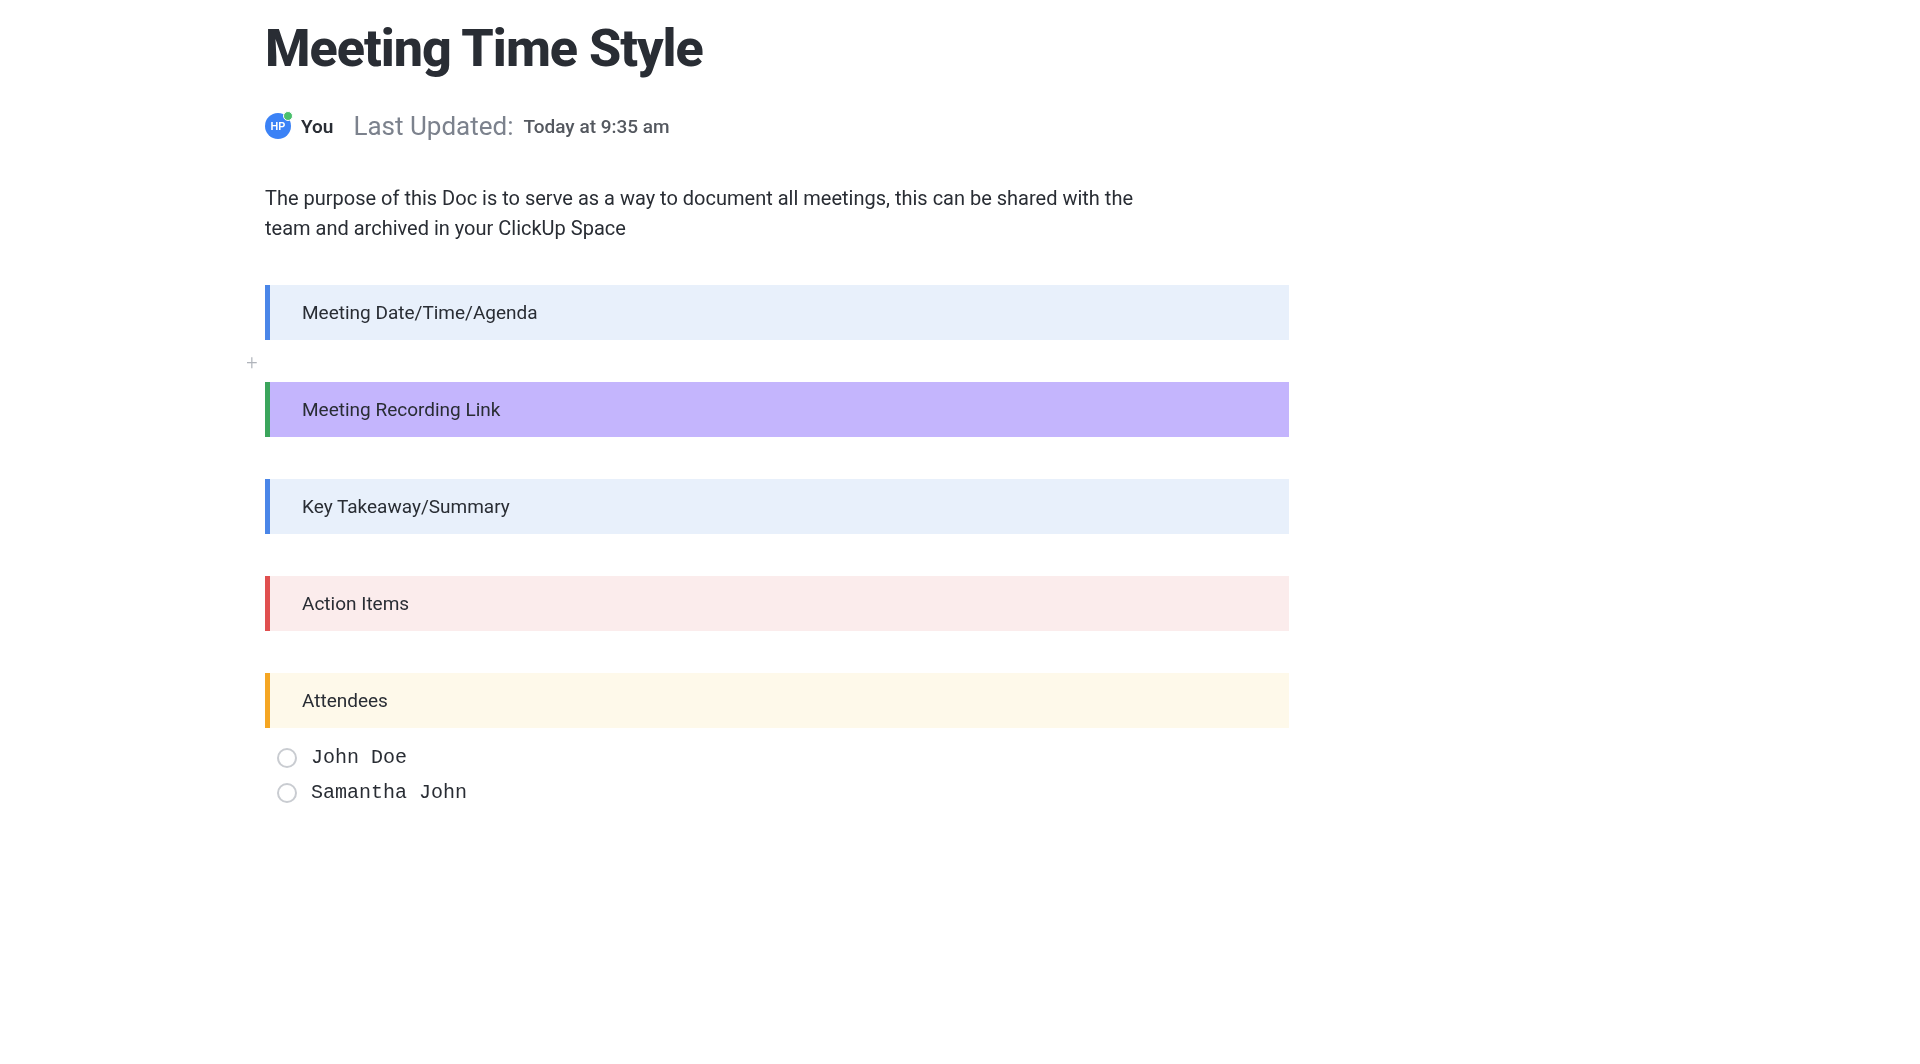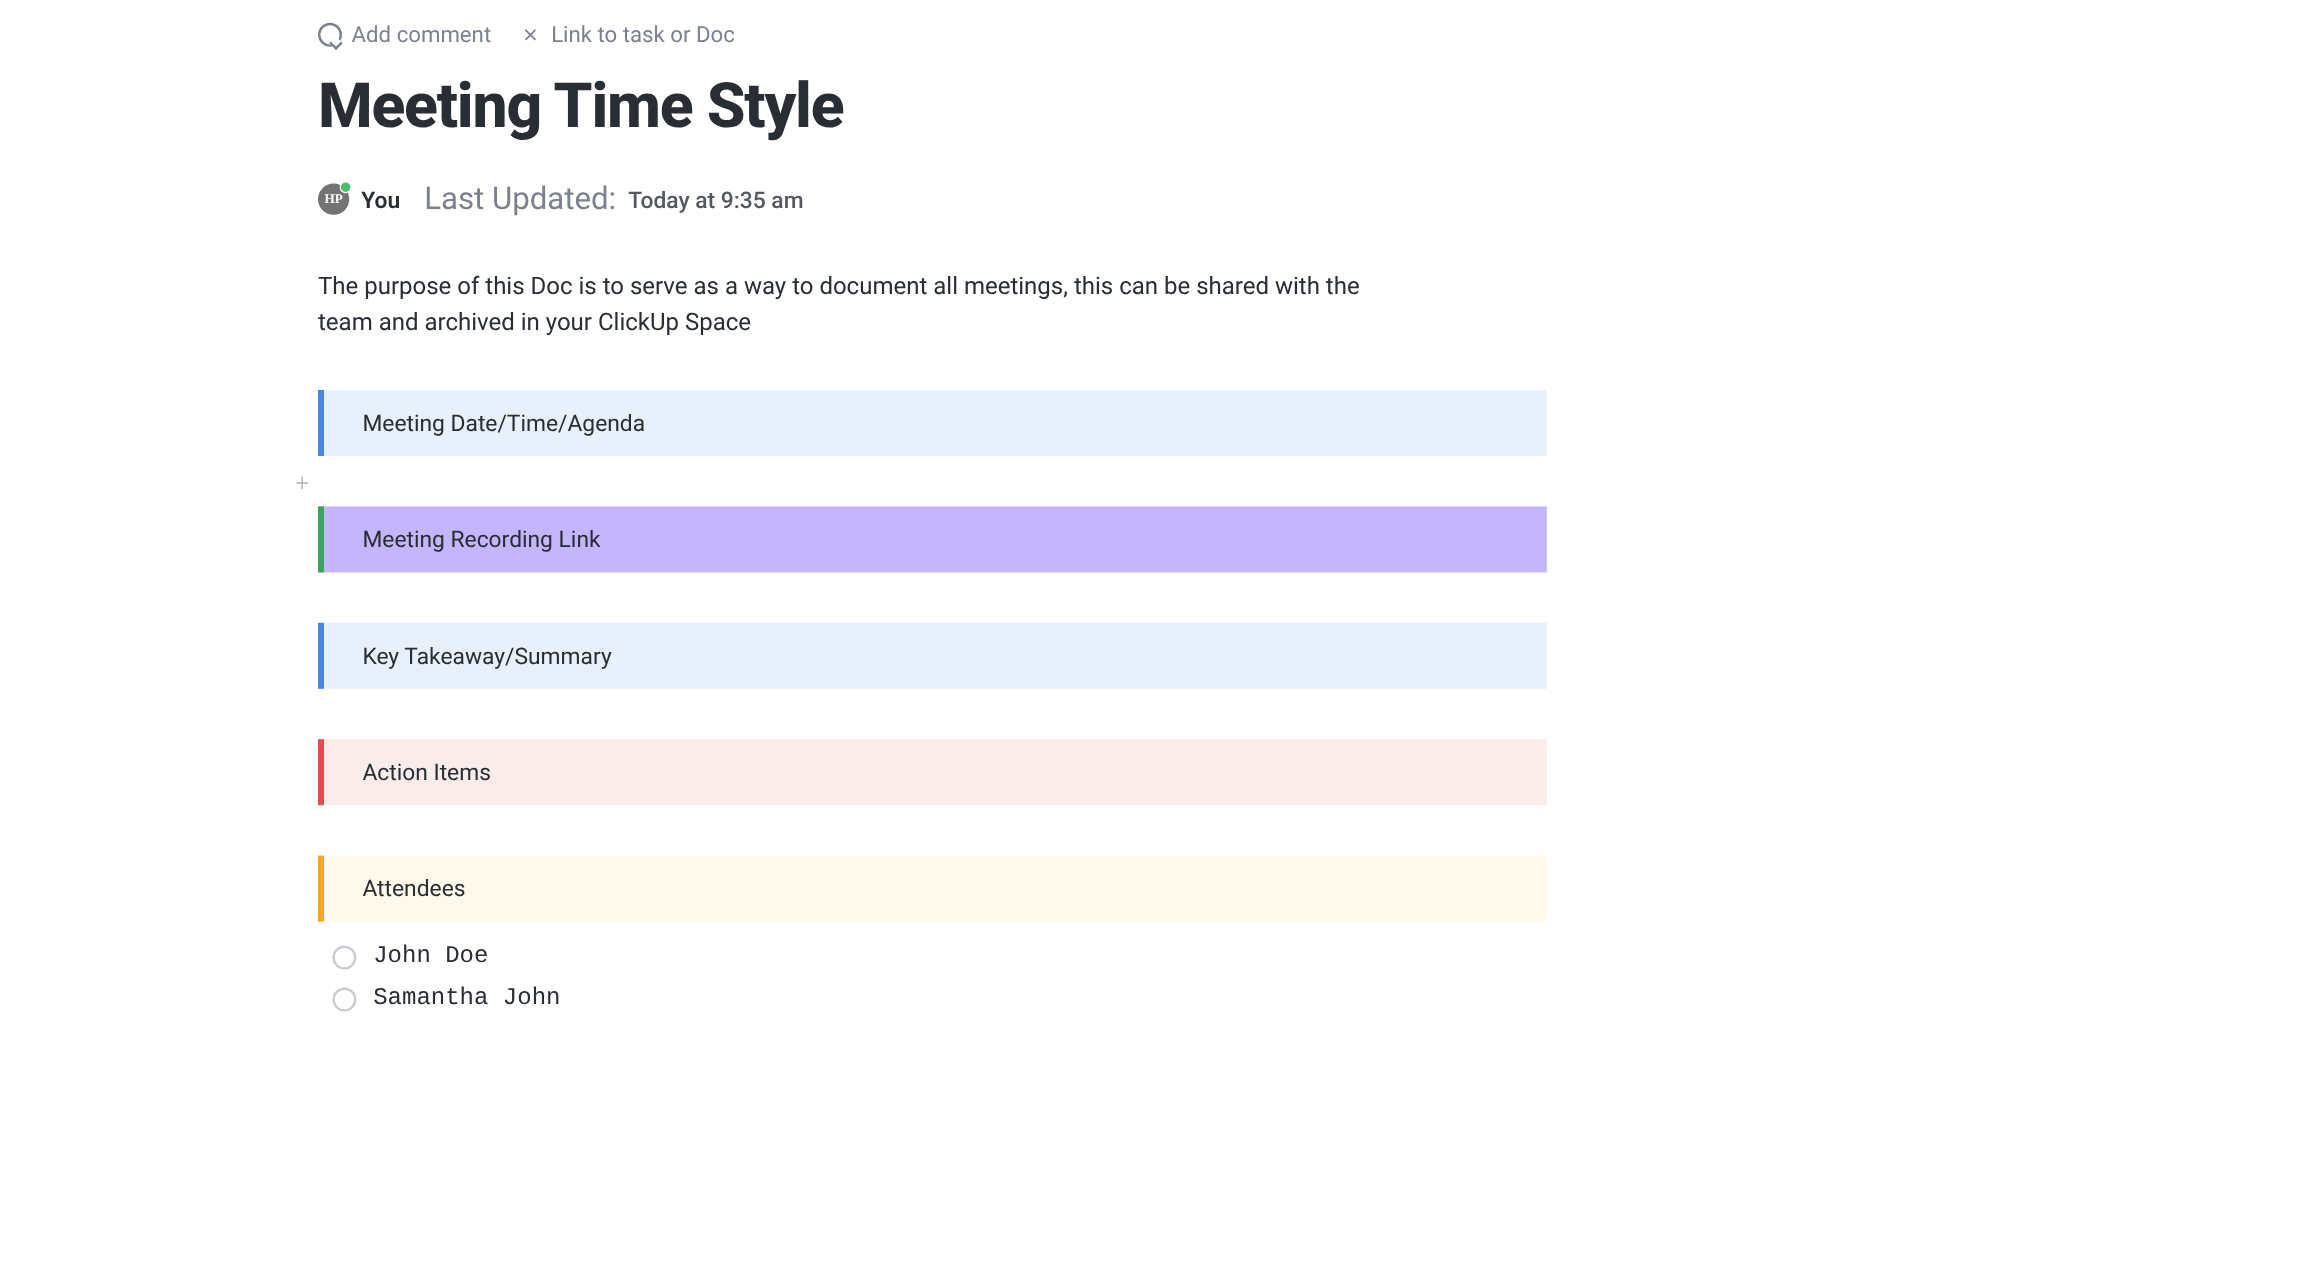--- a/index.html
+++ b/index.html
@@ -71,29 +71,28 @@
     .meta-row {
       display: flex;
       align-items: center;
       gap: 10px;
       margin-bottom: 42px;
     }
     .avatar {
       width: 26px;
       height: 26px;
       border-radius: 50%;
-      background: #737373;
+      background: #3b82f6;
       color: #ffffff;
       font-size: 11px;
       font-weight: 600;
       display: flex;
       align-items: center;
       justify-content: center;
       position: relative;
-      font-family: Liberation Serif, serif;
     }
     .avatar::after {
       content: '';
       position: absolute;
       top: -2px;
       right: -2px;
       width: 8px;
       height: 8px;
       background: #4ac06c;
       border-radius: 50%;
@@ -187,35 +186,20 @@
     .attendee-name {
       font-size: 20px;
       color: #292d34;
     }
   </style>
 </head>
 <body>
 
 <div class="container">
 
-  <div class="top-actions">
-    <div class="top-action">
-      <span class="comment-icon"></span>
-      <span>Add comment</span>
-    </div>
-    <div class="top-action">
-      <span class="link-icon">
-        <svg width="18" height="18" viewBox="0 0 24 24" fill="none" stroke="#7c828d" stroke-width="2" stroke-linecap="round">
-          <path d="M7 17L17 7"></path>
-          <path d="M7 7L17 17"></path>
-        </svg>
-      </span>
-      <span>Link to task or Doc</span>
-    </div>
-  </div>
 
   <h1 class="page-title">Meeting Time Style</h1>
 
   <div class="meta-row">
     <div class="avatar">HP</div>
     <span class="author">You</span>
     <span class="updated-label">Last Updated:</span>
     <span class="updated-time">Today at 9:35 am</span>
   </div>
 

